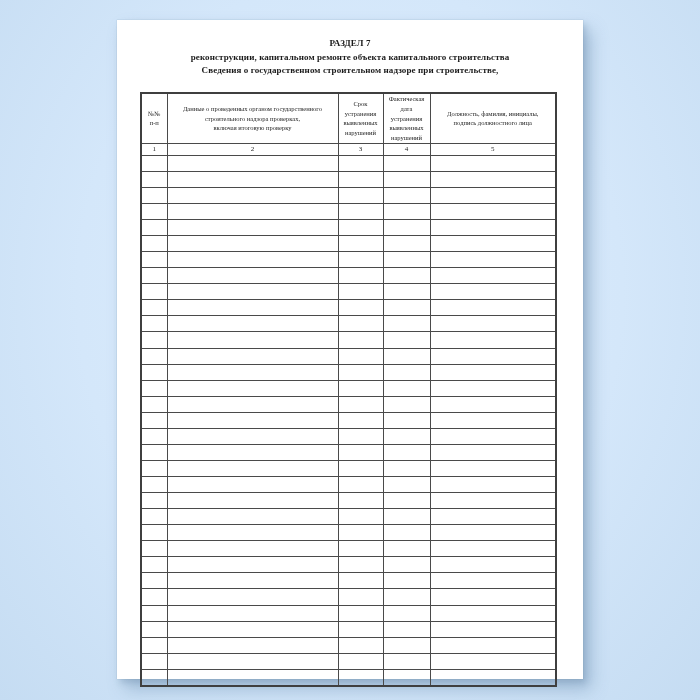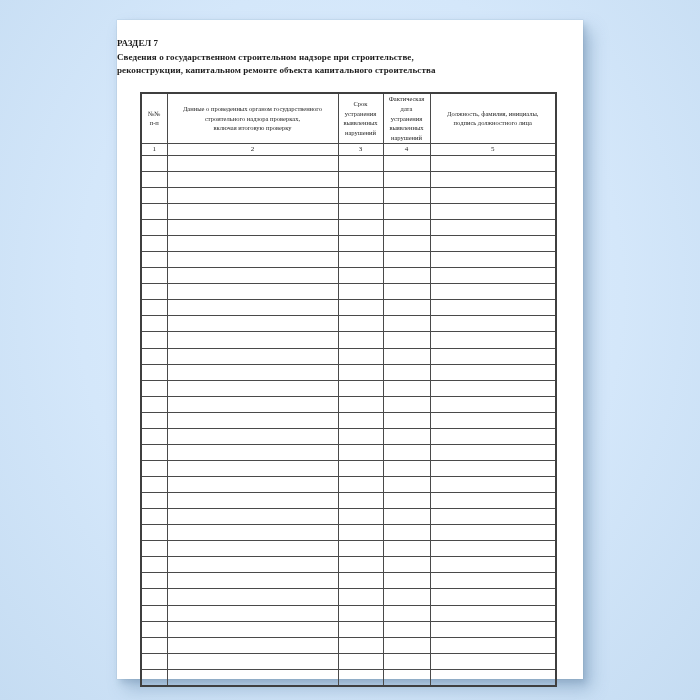--- a/index.html
+++ b/index.html
@@ -28,20 +28,21 @@
     box-shadow:
       0 0 1px rgba(110, 140, 170, 0.55),
       3px 4px 6px rgba(110, 140, 170, 0.30),
       8px 10px 16px rgba(105, 140, 175, 0.45);
   }
   .title-block {
     position: absolute;
     top: 17px;
     left: 0;
     width: 100%;
+    text-align: center;
     color: #1b1b1b;
   }
   .title-line {
     font-size: 9px;
     font-weight: bold;
     line-height: 13.5px;
     letter-spacing: 0.1px;
     white-space: nowrap;
   }
   .form-table {
@@ -80,22 +81,22 @@
   }
 </style>
 </head>
 <body>
 
 <div class="backdrop">
   <div class="page">
 
     <div class="title-block">
       <div class="title-line">РАЗДЕЛ 7</div>
+      <div class="title-line">реконструкции, капитальном ремонте объекта капитального строительства</div>
       <div class="title-line">Сведения о государственном строительном надзоре при строительстве,</div>
-      <div class="title-line">реконструкции, капитальном ремонте объекта капитального строительства</div>
     </div>
 
     <table class="form-table">
       <colgroup>
         <col style="width:26px">
         <col style="width:171px">
         <col style="width:45px">
         <col style="width:47px">
         <col style="width:126px">
       </colgroup>

